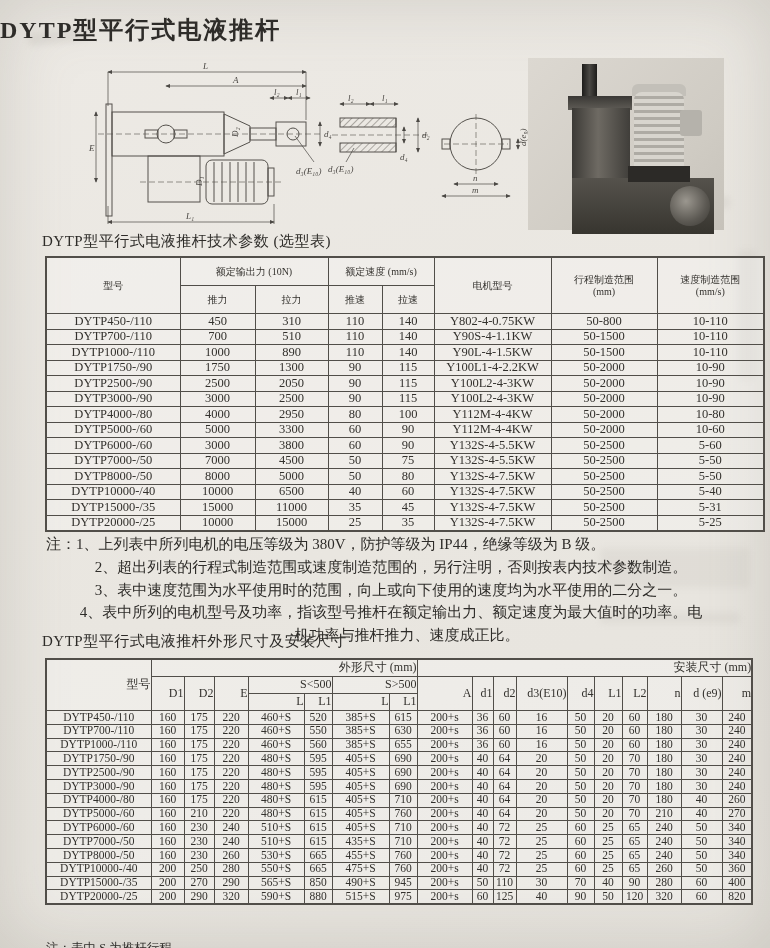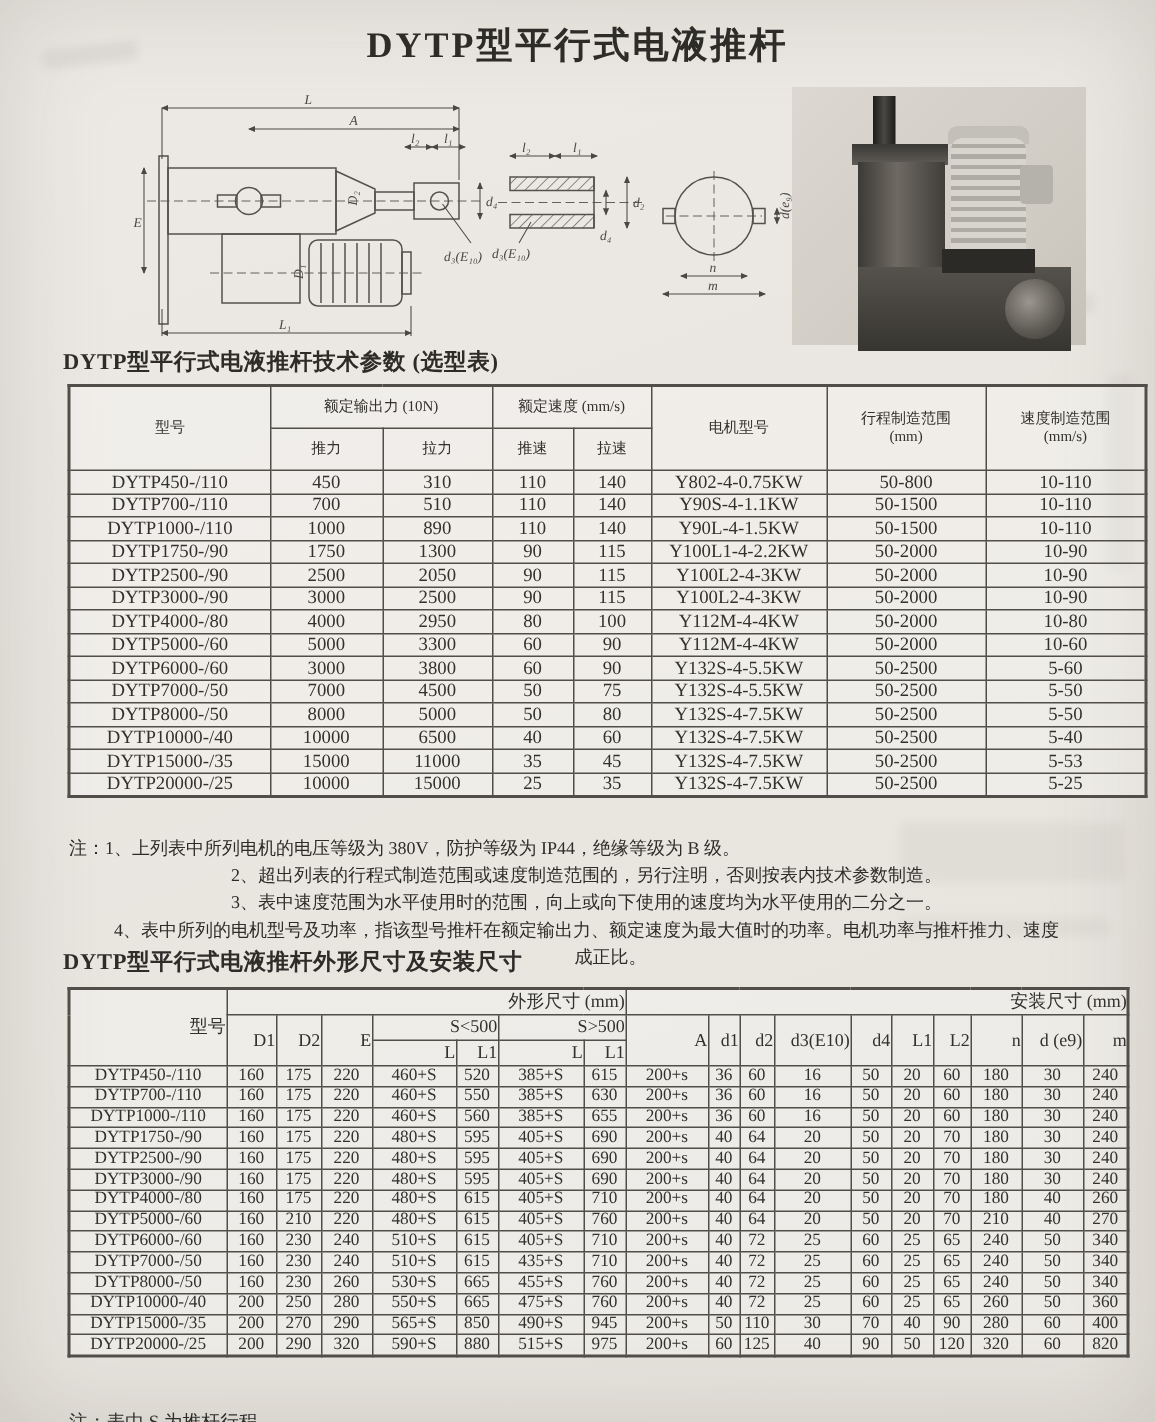--- a/index.html
+++ b/index.html
@@ -3,56 +3,56 @@
 <meta charset="utf-8">
 <style>
   html,body{margin:0;padding:0;background:#c8c5c0;}
   .page{
     position:relative;width:770px;height:948px;margin:0 auto;overflow:hidden;
     background:linear-gradient(160deg,#edeae5 0%,#e9e6e0 55%,#e6e3dd 100%);
     box-shadow:inset 0 0 70px rgba(110,104,92,.22);
     font-family:"Liberation Serif","DejaVu Serif",serif;color:#2e2c29;
   }
   .smudge{position:absolute;background:#a8a49c;border-radius:4px;filter:blur(3px);pointer-events:none;}
-  .page-title{position:absolute;top:14px;left:0;width:100%;text-align:center;
+  .page-title{position:absolute;top:14px;left:0;width:100%;text-align:left;
     font-size:24px;font-weight:bold;letter-spacing:2px;}
   
   .figures{position:absolute;top:56px;left:0;width:770px;height:180px;}
   .drawing{position:absolute;left:88px;top:0;}
   .drawing text{font-size:9px;font-style:italic;fill:#4b4844;font-family:"Liberation Serif","DejaVu Serif",serif;}
   .photo{position:absolute;left:528px;top:2px;width:196px;height:172px;
     background:linear-gradient(135deg,#dcd8d1 0%,#cfcbc3 70%,#c6c2ba 100%);}
   .photo div{position:absolute;}
   .ph-rod{left:54px;top:6px;width:15px;height:34px;background:linear-gradient(90deg,#1d1c1a,#4a4844,#1d1c1a);}
   .ph-capring{left:40px;top:38px;width:64px;height:14px;background:linear-gradient(180deg,#3a3835,#605d57);}
   .ph-col{left:44px;top:50px;width:58px;height:126px;background:linear-gradient(90deg,#3c3a36,#6e6a63 45%,#403e3a);}
   .ph-base{left:44px;top:120px;width:142px;height:56px;background:linear-gradient(180deg,#55524c,#37352f);}
   .ph-motor{left:106px;top:34px;width:50px;height:76px;border-radius:8px 8px 3px 3px;
     background:repeating-linear-gradient(180deg,#d8d5ce 0 4px,#aeaba4 4px 7px);}
   .ph-motor-cap{left:104px;top:26px;width:54px;height:12px;border-radius:6px 6px 0 0;background:#c3c0b9;}
   .ph-junction{left:152px;top:52px;width:22px;height:26px;border-radius:3px;background:#b5b2ab;}
   .ph-clamp{left:100px;top:108px;width:62px;height:16px;background:#2c2a27;}
   .ph-boss{left:142px;top:128px;width:40px;height:40px;border-radius:50%;
     background:radial-gradient(circle at 40% 38%,#9b978f,#5b5852 60%,#3a3833);}
   
-  .sec-title{position:absolute;left:42px;font-size:15px;font-weight:bold;letter-spacing:.5px;}
+  .sec-title{position:absolute;left:42px;font-size:15px;font-weight:normal;letter-spacing:.5px;}
   .sec1{top:232px;} .sec2{top:632px;}
   
   table{border-collapse:collapse;table-layout:fixed;background:rgba(255,255,255,.28);}
   th,td{border:1px solid #514e49;text-align:center;vertical-align:middle;
     overflow:hidden;white-space:nowrap;padding:0;color:#33312d;}
   th{font-weight:normal;white-space:pre-line;}
   .tbl1{position:absolute;top:256px;left:45px;width:718px;border:2px solid #514e49;}
   .tbl1 th{font-size:10px;height:27px;line-height:1.15;}
   .tbl1 td{font-size:12.5px;height:14.5px;line-height:1.05;}
   .tbl2{position:absolute;top:658px;left:45px;width:706px;border:2px solid #514e49;}
   .tbl2 th{font-size:12px;height:16px;line-height:1.1;text-align:right;}
   .tbl2 td{font-size:11.5px;height:12.8px;line-height:1.0;}
   
-  .notes{position:absolute;top:533px;left:46px;width:660px;font-size:12px;line-height:1.52;margin-top:23px;}
+  .notes{position:absolute;top:533px;left:46px;width:660px;font-size:15px;line-height:1.52;}
   .note-line{padding-left:46px;text-indent:-46px;}
   .note-line + .note-line{padding-left:62px;text-indent:-32px;text-align:center;}
   .footnote{position:absolute;top:940px;left:46px;font-size:12.5px;}
 </style>
 </head>
 <body>
 
 <div class="page">
 
   <div class="smudge" style="left:28px;top:30px;width:64px;height:13px;opacity:.18;transform:rotate(-6deg);"></div>
@@ -320,21 +320,21 @@
           <td>5-40</td>
         </tr>
         <tr>
           <td>DYTP15000-/35</td>
           <td>15000</td>
           <td>11000</td>
           <td>35</td>
           <td>45</td>
           <td>Y132S-4-7.5KW</td>
           <td>50-2500</td>
-          <td>5-53</td>
+          <td>5-31</td>
         </tr>
         <tr>
           <td>DYTP20000-/25</td>
           <td>10000</td>
           <td>15000</td>
           <td>25</td>
           <td>35</td>
           <td>Y132S-4-7.5KW</td>
           <td>50-2500</td>
           <td>5-25</td>

